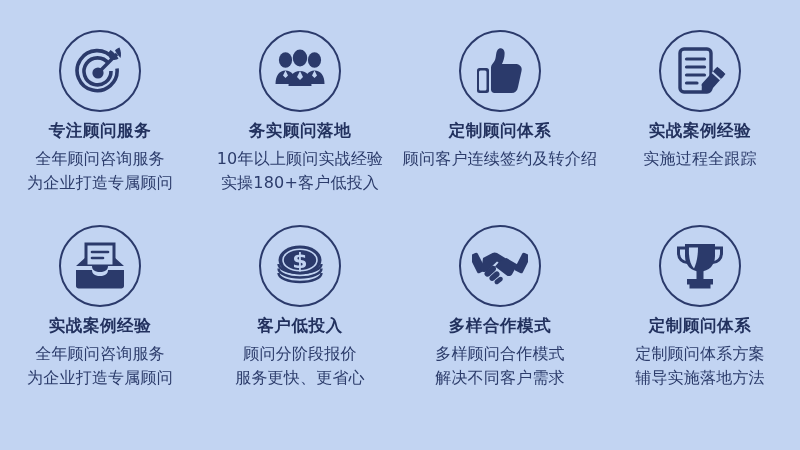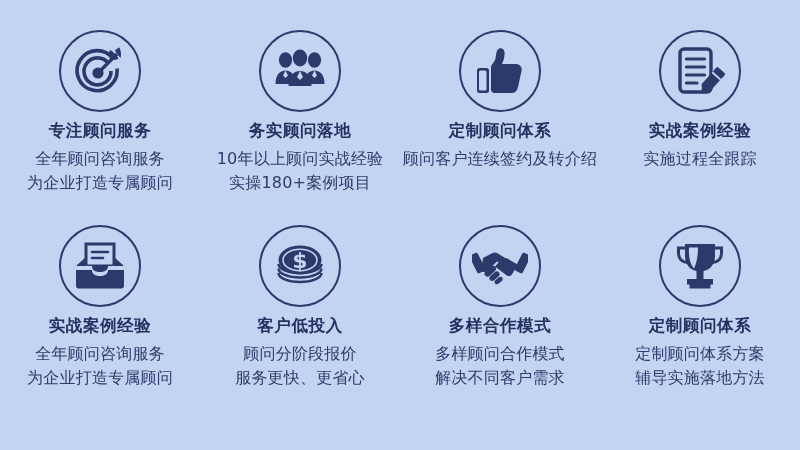--- a/index.html
+++ b/index.html
@@ -100,21 +100,21 @@
           <path d="M15.5 40 C15.5 30.5 20 25 27 25 C34 25 38.5 30.5 38.5 40 Z"></path>
         </g>
         <path d="M27 25 L24 31 L27 34 L30 31 Z" fill="#c2d4f2"></path>
         <path d="M12.5 24.5 L10 29.5 L12.5 32 L15 29.5 Z" fill="#c2d4f2"></path>
         <path d="M41.5 24.5 L39 29.5 L41.5 32 L44 29.5 Z" fill="#c2d4f2"></path>
       </svg>
     </div>
     <div class="card-title">务实顾问落地</div>
     <div class="card-lines">
       <div class="card-line">10年以上顾问实战经验</div>
-      <div class="card-line">实操180+案例项目</div>
+      <div class="card-line">实操180+客户低投入</div>
     </div>
   </div>
 
   <div class="card">
     <div class="icon-ring">
       <svg width="52" height="52" viewBox="0 0 52 52">
         <g fill="#2b3a6b">
           <rect x="3" y="23" width="12" height="25" rx="2.5"></rect>
           <path d="M17 22.5 C17 20 19 18.5 20.5 16 C22.5 12.5 21.5 8 23.5 5 C25.5 2 30 3 30.5 7 C31 11 29.5 15.5 28 19 L41 19 C45.5 19 48.5 21.5 47.5 26 L44 42 C43.3 46 41 48 37.5 48 L20.5 48 C18.5 48 17 46.5 17 44.5 Z"></path>
         </g>

